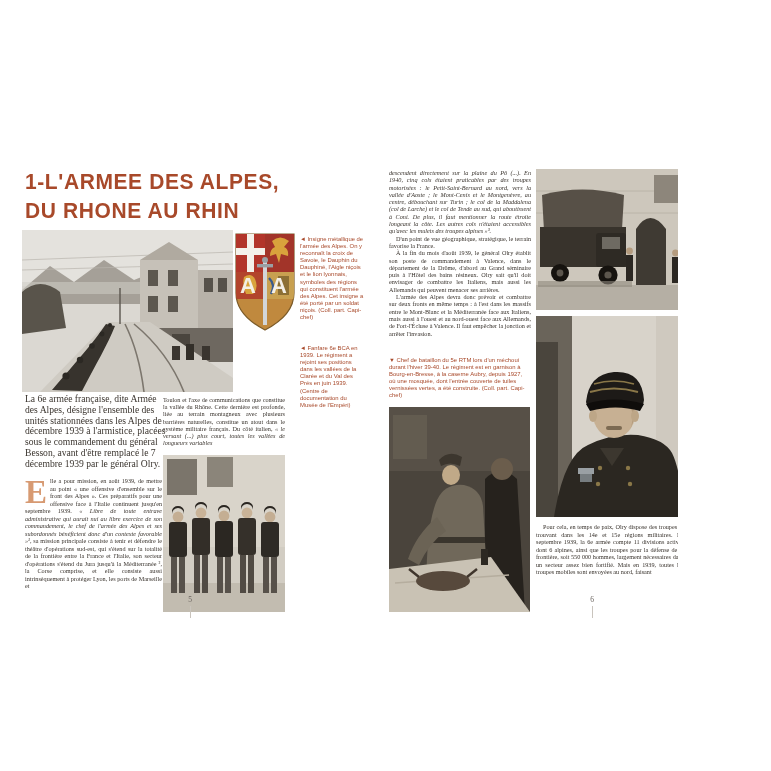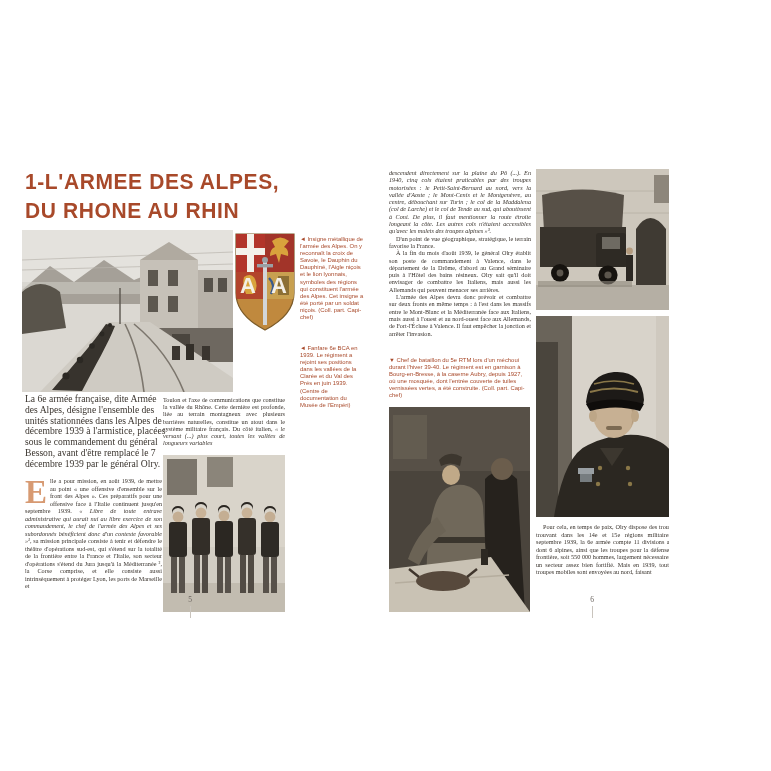--- a/index.html
+++ b/index.html
@@ -1,17 +1,17 @@
 <!DOCTYPE html>
 <html style="--color-accent: #a8492a; --color-dropcap: #d79a72; --color-body: #38322c;"><head>
 <meta charset="utf-8">
 <style>
   html,body{margin:0;padding:0;background:#ffffff;}
   #canvas{position:relative;width:669px;height:771px;background:#ffffff;overflow:hidden;
-          font-family:"Liberation Serif", serif;color:var(--color-body,#38322c);}
+          font-family:"Liberation Serif", serif;color:var(--color-body,#38322c);padding-left:9px;}
   .abs{position:absolute;}
   .page{position:absolute;inset:0;}
   
   .chapter-title{font-family:"Liberation Sans", sans-serif;font-weight:700;
      font-size:21px;line-height:27px;letter-spacing:.6px;color:var(--color-accent,#a8492a);
      transform:scaleY(1.08);transform-origin:top left;}
   
   .photo{position:absolute;overflow:hidden;background:#d8d4cd;}
   .photo svg{display:block;width:100%;height:100%;}
   

